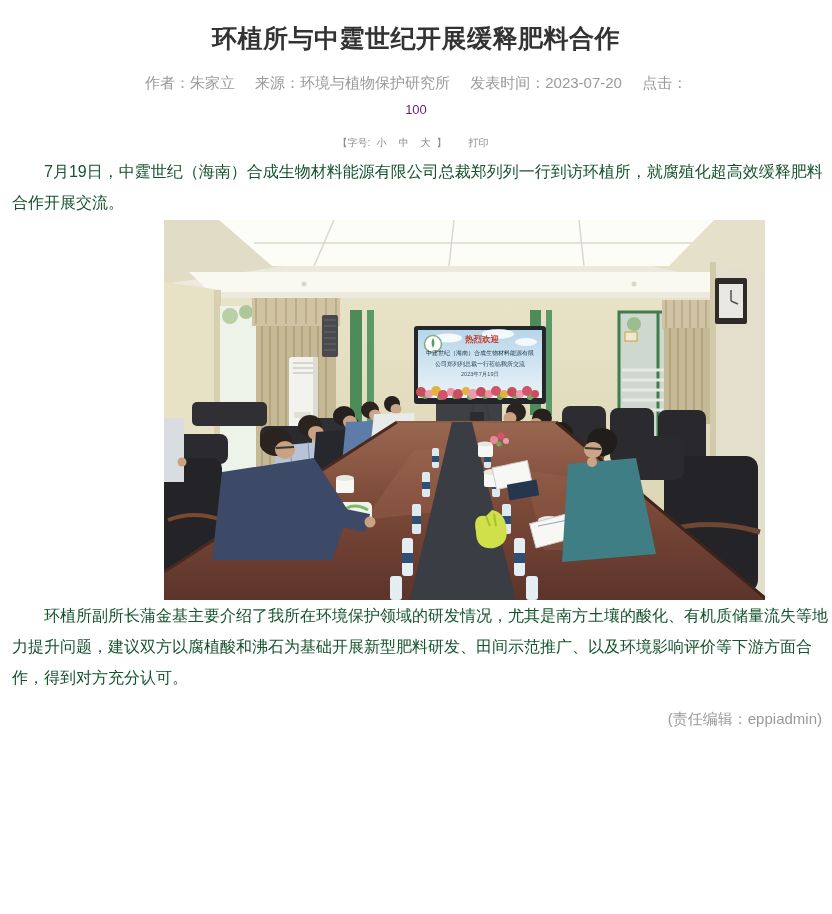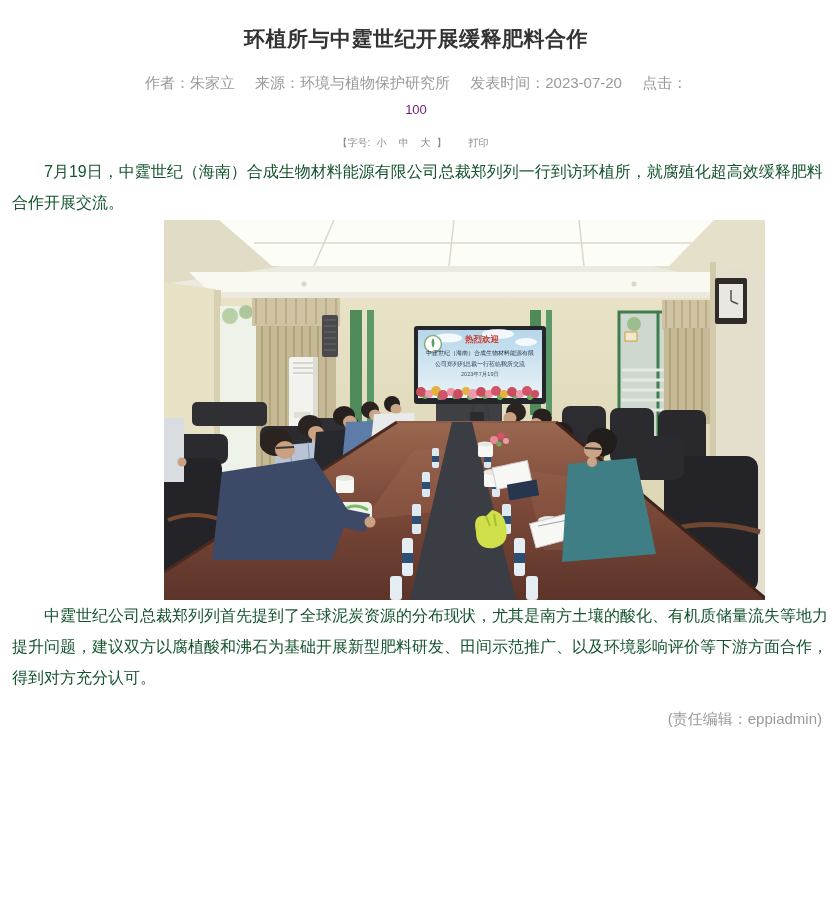--- a/index.html
+++ b/index.html
@@ -1,19 +1,19 @@
 <!DOCTYPE html>
 <html><head>
 <meta charset="utf-8">
 <style>
   html,body{margin:0;padding:0;background:#ffffff;}
   body{width:832px;height:914px;overflow:hidden;
        font-family:"Liberation Sans","DejaVu Sans",sans-serif;}
   .article{width:832px;}
-  h1.title{font-size:21px;line-height:29px;font-weight:bold;color:#333333;
+  h1.title{font-size:25px;line-height:29px;font-weight:bold;color:#333333;
            text-align:center;margin:24px 0 0 0;letter-spacing:.5px;}
   .meta-line1{margin-top:16px;text-align:center;color:#9a9a9a;font-size:15px;line-height:27px;}
   .meta-line1 .pair{margin:0 8px;}
   .meta-line2{text-align:center;color:#701a75;font-size:13px;line-height:27px;}
   .toolbar{margin-top:6px;text-align:center;color:#8a8a8a;font-size:10px;line-height:27px;}
   .toolbar a{color:#8a8a8a;text-decoration:none;cursor:pointer;margin:0 6px;}
   .toolbar .print-link{margin-left:22px;}
   .content{color:#14532d;font-size:16px;line-height:31px;margin-left:12px;}
   .content p{margin:0;text-indent:2em;}
   .p-first{margin-top:34px;}
@@ -307,18 +307,18 @@
           <ellipse cx="438" cy="222" rx="15" ry="14" fill="#211d1a"></ellipse>
           <ellipse cx="429" cy="230" rx="9" ry="8" fill="#cba588"></ellipse>
           <line x1="421" y1="228" x2="437" y2="229" stroke="#3a3632" stroke-width="2"></line>
           <polygon points="404,244 472,238 492,334 398,342" fill="#3f7e85"></polygon>
           <polygon points="420,262 430,240 440,246 432,270" fill="#3f7e85"></polygon>
           <circle cx="428" cy="242" r="5" fill="#cba588"></circle>
         </g>
       </svg>
     </div>
 
-    <p>中霆世纪公司总裁郑列列首先提到了全球泥炭资源的分布现状，尤其是南方土壤的酸化、有机质储量流失等地力提升问题，建议双方以腐植酸和沸石为基础开展新型肥料研发、田间示范推广、以及环境影响评价等下游方面合作，得到对方充分认可。</p>
+    <p>环植所副所长蒲金基主要介绍了我所在环境保护领域的研发情况，尤其是南方土壤的酸化、有机质储量流失等地力提升问题，建议双方以腐植酸和沸石为基础开展新型肥料研发、田间示范推广、以及环境影响评价等下游方面合作，得到对方充分认可。</p>
   </div>
 
   <div class="editor-note">(责任编辑：eppiadmin)</div>
 
 </div>
 
 </body></html>

